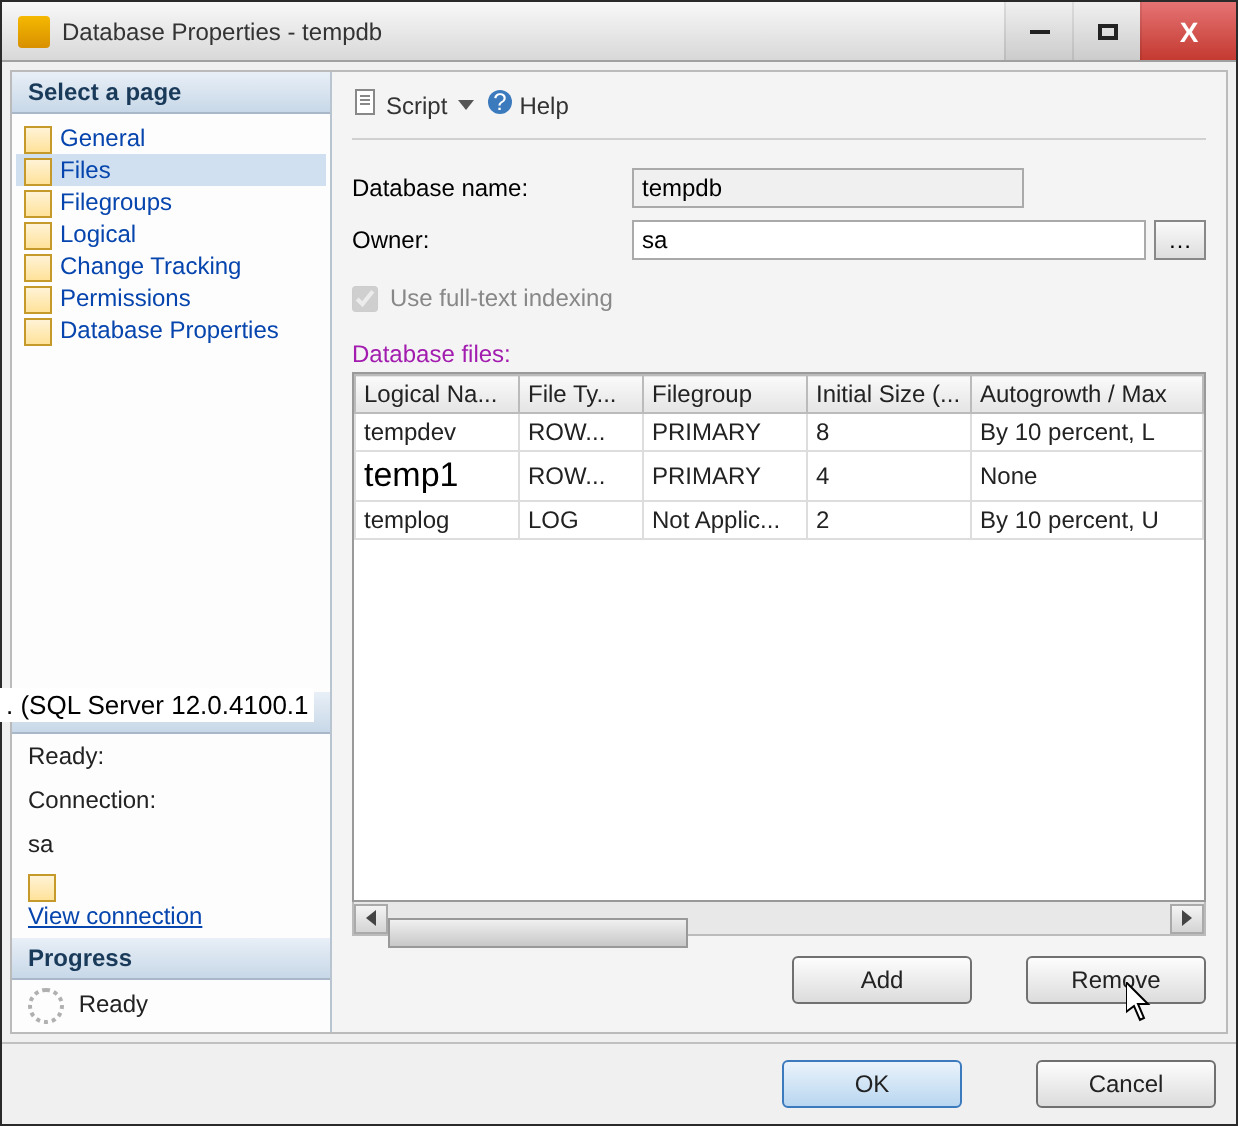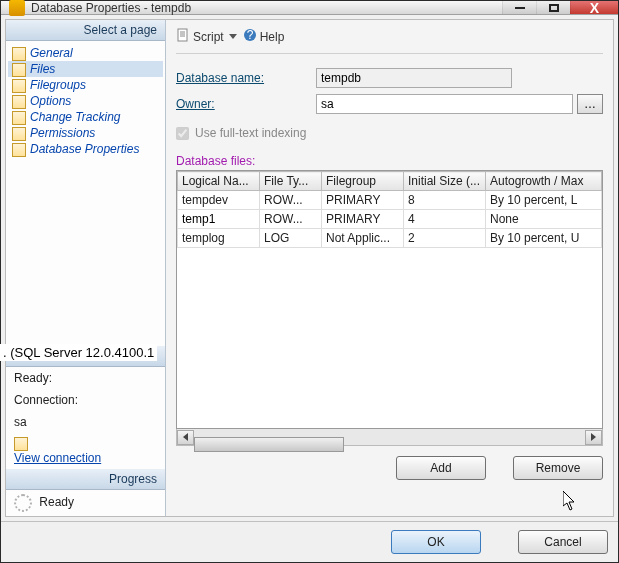--- a/index.html
+++ b/index.html
@@ -1,64 +1,64 @@
 <!DOCTYPE html>
 <html><head>
 <meta charset="utf-8">
 <style>
 * { box-sizing: border-box; margin: 0; padding: 0; font-family: "Segoe UI", Tahoma, sans-serif; font-size: 12px; }
 body { background: #5a7a9a; width: 619px; height: 563px; overflow: hidden; }
 
 .window { width: 619px; height: 563px; background: #f0f0f0; border: 1px solid #2a2a2a; display: flex; flex-direction: column; }
 
-.titlebar { height: 14px; background: linear-gradient(to bottom, #f8f8f8, #d8d8d8); display: flex; align-items: center; padding: 0 0 0 8px; border-bottom: 1px solid #a0a0a0; }
+.titlebar { height: 30px; background: linear-gradient(to bottom, #f8f8f8, #d8d8d8); display: flex; align-items: center; padding: 0 0 0 8px; border-bottom: 1px solid #a0a0a0; }
 .titlebar .appicon { width: 16px; height: 16px; background: linear-gradient(to bottom,#f5b800,#d89000); border-radius: 2px; margin-right: 6px; display:inline-block; }
 .titlebar .title { color: #333; flex:1; }
 .winbtns { display:flex; height: 100%; }
 .winbtn { width: 34px; display:flex; align-items:center; justify-content:center; border-left:1px solid rgba(0,0,0,0.08); }
 .winbtn.min { background: linear-gradient(to bottom,#f0f0f0,#ccc); }
 .winbtn.max { background: linear-gradient(to bottom,#f0f0f0,#ccc); }
 .winbtn.close { width: 48px; background: linear-gradient(to bottom,#e57373,#c43a31); color:#fff; font-weight:bold; font-size: 14px;}
 .winbtn.min span{ width:10px; height:2px; background:#222; display:block;}
 .winbtn.max span{ width:10px; height:8px; border:2px solid #222; display:block;}
 
 .body-area { flex:1; display:flex; background:#f4f4f4; border:1px solid #bbb; margin: 4px; }
 
 .sidebar { width: 160px; background: #fdfdfd; border-right:1px solid #b8c4d0; display:flex; flex-direction:column; }
-.side-section-title { background: linear-gradient(to bottom,#e8eff7,#c8d8e8); padding: 3px 8px; font-weight:normal; color:#1a3a5a; border-bottom:1px solid #a8b8c8;text-align:right;}
+.side-section-title { background: linear-gradient(to bottom,#e8eff7,#c8d8e8); padding: 3px 8px; font-weight:bold; color:#1a3a5a; border-bottom:1px solid #a8b8c8;}
 .side-list { padding: 4px 2px; }
-.side-item { display:flex; align-items:center; gap:4px; padding:1px 4px; color:#0645ad; cursor:default; white-space: nowrap; font-style: italic;}
+.side-item { display:flex; align-items:center; gap:4px; padding:1px 4px; color:#0645ad; cursor:default; white-space: nowrap;}
 .side-item .ficon{ width:14px; height:12px; display:inline-block; }
 .side-item.selected { background:#d0e0f0; }
 .side-spacer { flex:1; }
 .side-sub { padding:4px 8px; color:#222; }
 .side-link { color:#0645ad; text-decoration:underline; }
 
 .content { flex:1; display:flex; flex-direction:column; padding: 6px 10px; position:relative; }
 
 .toolbar { display:flex; align-items:center; gap:6px; padding: 2px 0 8px; border-bottom:1px solid #d0d0d0; margin-bottom:14px;}
 .toolbar .item { display:flex; align-items:center; gap:3px; color:#333;}
 .dropdown-caret { width:0;height:0;border-left:4px solid transparent;border-right:4px solid transparent;border-top:5px solid #555; display:inline-block; margin-left:2px;}
 
 .form-row { display:flex; align-items:center; margin-bottom:6px; }
-.form-row label { width:140px; color:#0c4a6e;text-decoration:underline;}
+.form-row label { width:140px; color:#000000;}
 .form-row input[type=text] { width: 196px; border:1px solid #aaa; padding:2px 4px; background:#fff;}
 .form-row .owner-wrap { flex:1; display:flex; gap:4px;}
 .form-row .owner-wrap input { flex:1; }
 .browse-btn { width:26px; height:20px; border:1px solid #888; background:linear-gradient(to bottom,#fafafa,#ddd);}
 
 .checkbox-row { display:flex; align-items:center; gap:6px; margin: 6px 0 14px; color:#888;}
 .checkbox-row input { accent-color: #888; }
 
 .files-label { margin-bottom:2px; color:#a21caf;}
 .grid-wrap { border:1px solid #999; }
 .grid { width:100%; border-collapse:collapse; table-layout: fixed;}
 .grid th { background:linear-gradient(to bottom,#fafafa,#e4e4e4); border:1px solid #bbb; padding:2px 4px; text-align:left; font-weight:normal; color:#222; overflow:hidden; white-space:nowrap; text-overflow:ellipsis;}
 .grid td { border:1px solid #ddd; padding:2px 4px; background:#fff; color:#222; overflow:hidden; white-space:nowrap;}
-.grid td input { width:100%; border:none; outline:none; font-size:12px; padding:0;}
+.grid td input { width:100%; border:none; outline:none; font-size:17px; padding:0;}
 .grid-scroll-space { height: 180px; background:#fff;}
 
 .hscroll { display:flex; align-items:center; border:1px solid #bbb; border-top:none; background:#e8e8e8; height:17px;}
 .hscroll .arrow { width:17px;height:15px;background:linear-gradient(to bottom,#f4f4f4,#d4d4d4); border:1px solid #aaa; display:flex;align-items:center;justify-content:center;}
 .hscroll .track { flex:1; position:relative;}
 .hscroll .thumb { position:absolute; left:0; top:0; height:15px; width:150px; background:linear-gradient(to bottom,#f0f0f0,#c8c8c8); border:1px solid #999;}
 .tri-l,.tri-r{width:0;height:0;border-top:4px solid transparent;border-bottom:4px solid transparent;}
 .tri-l{border-right:5px solid #444}.tri-r{border-left:5px solid #444}
 
 .btn-row { display:flex; justify-content:flex-end; gap:10px; margin-top:10px;}
@@ -106,21 +106,21 @@
         <div class="side-item selected">
             <span class="ficon"></span>
             <span>Files</span>
           </div>
         <div class="side-item">
             <span class="ficon"></span>
             <span>Filegroups</span>
           </div>
         <div class="side-item">
             <span class="ficon"></span>
-            <span>Options</span>
+            <span>Logical</span>
           </div>
         <div class="side-item">
             <span class="ficon"></span>
             <span>Change Tracking</span>
           </div>
         <div class="side-item">
             <span class="ficon"></span>
             <span>Permissions</span>
           </div>
         <div class="side-item">

